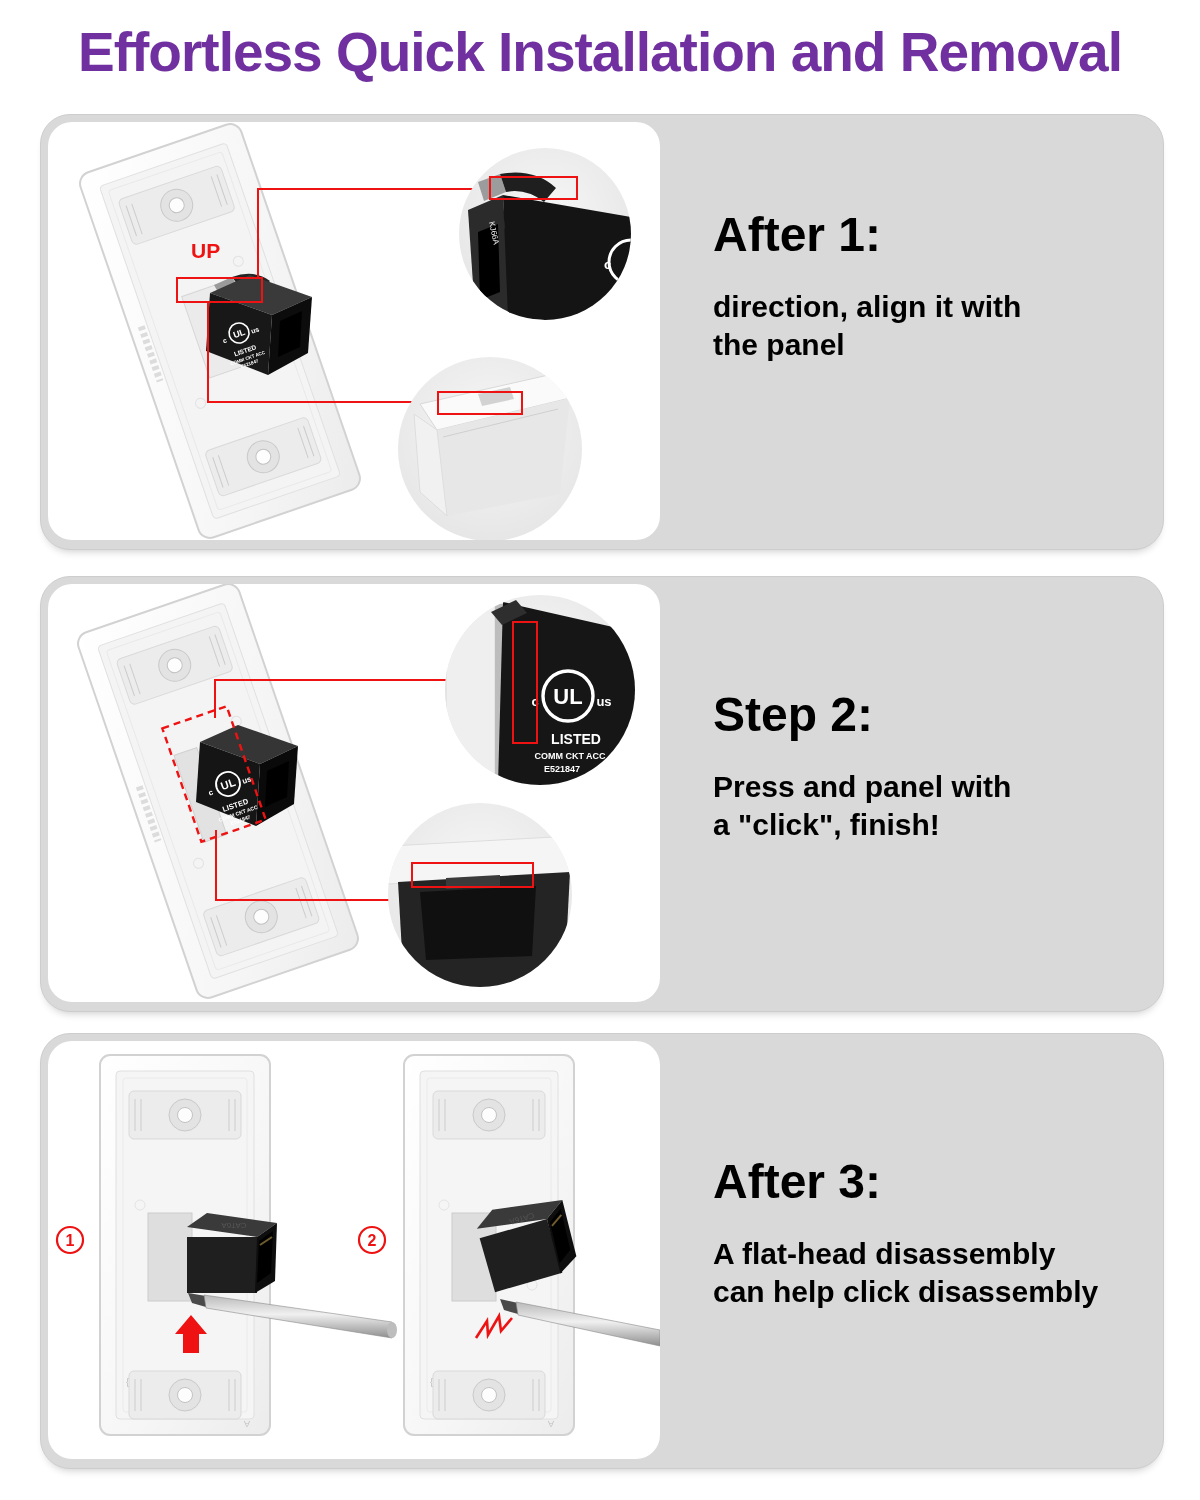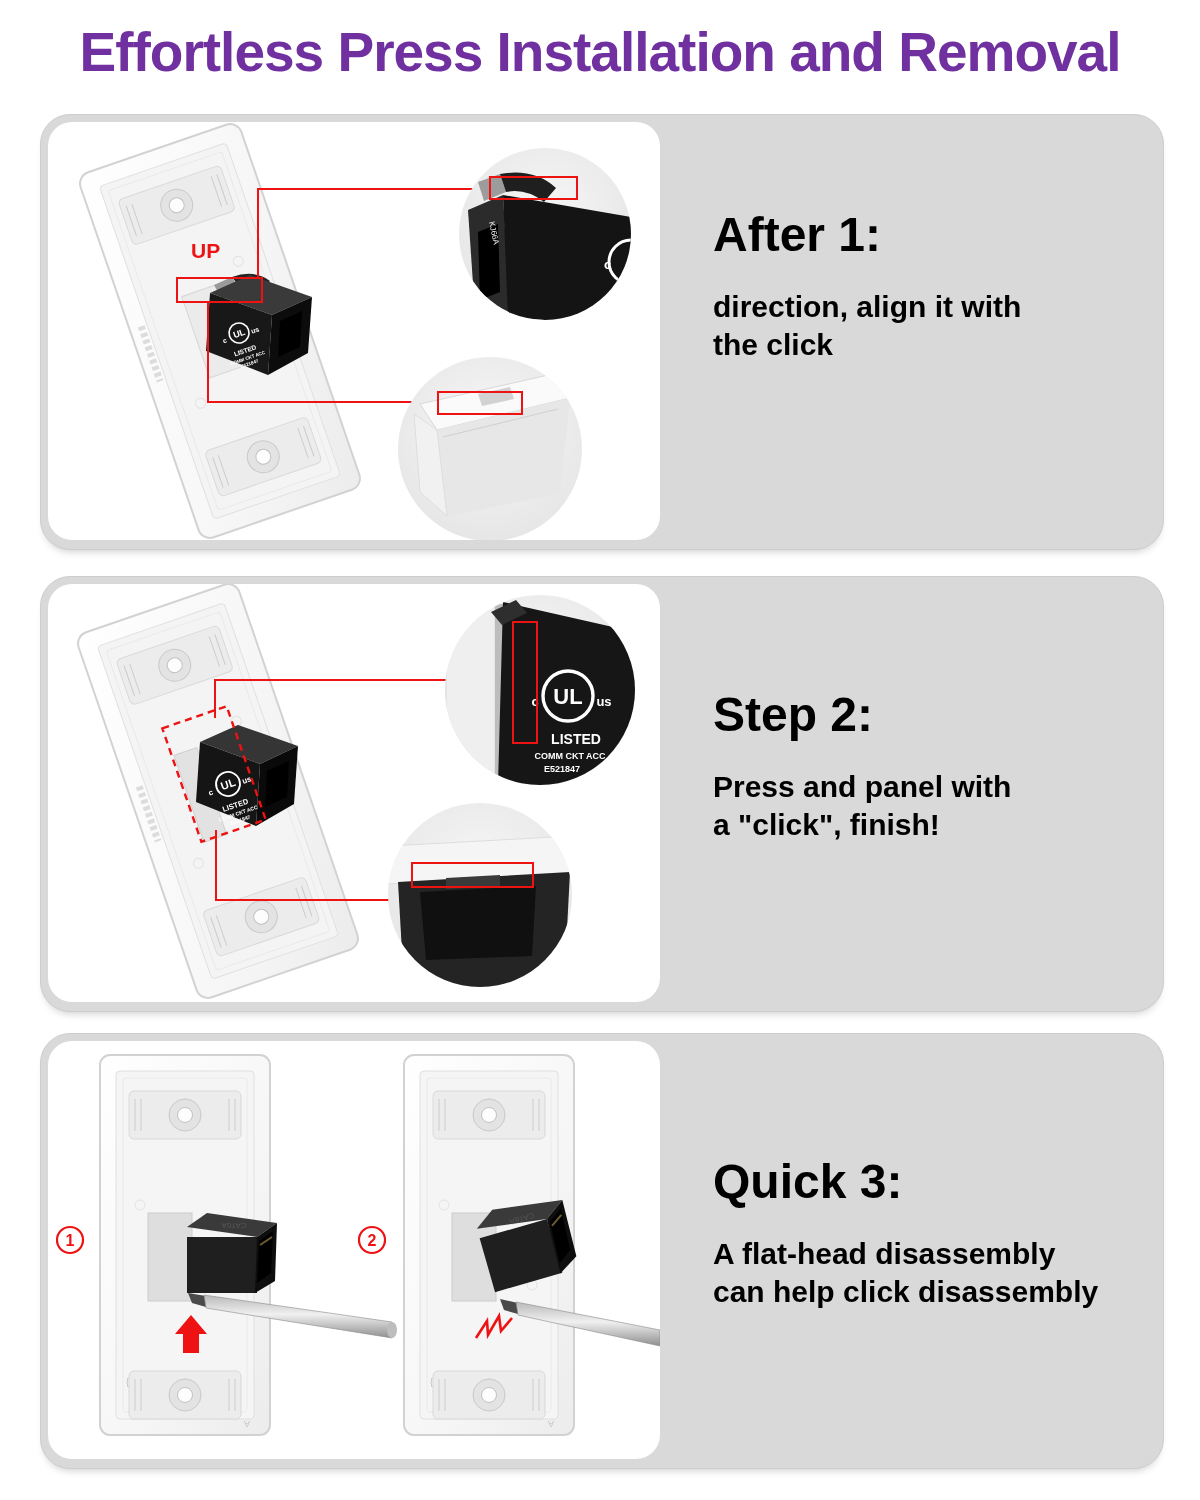--- a/index.html
+++ b/index.html
@@ -83,21 +83,21 @@
           <circle r="7.5" fill="#fdfdfd" stroke="#c2c2c2"></circle>
         </g>
         <circle cx="40" cy="150" r="5" fill="none" stroke="#e4e4e4"></circle>
         <circle cx="128" cy="230" r="5" fill="none" stroke="#e4e4e4"></circle>
         <text x="150" y="372" font-size="9" fill="#bdbdbd" transform="rotate(180 150 369)">A</text>
         <text x="26" y="330" font-size="9" fill="#bdbdbd">{</text>
       </g>
     </defs>
   </svg>
 
-  <div class="title" id="page-title" style="color: rgb(112, 48, 160);">Effortless Press Installation and Removal</div>
+  <div class="title" id="page-title" style="color: rgb(112, 48, 160);">Effortless Quick Installation and Removal</div>
 
   <div class="panel p1">
     <div class="imgbox">
       <svg width="612" height="418" viewBox="0 0 612 418">
 
         <g transform="translate(172,209) rotate(-19)">
           <use href="#plate-back"></use>
           <rect x="-25" y="-45" width="48" height="86" fill="#ebebeb" stroke="#d6d6d6"></rect>
         </g>
 
@@ -157,21 +157,21 @@
             <polygon points="430,272 462,265 466,277 434,284" fill="#d2d2d2"></polygon>
             <path d="M395,315 l115,-28" stroke="#cfcfcf" fill="none"></path>
           </g>
           <rect x="390" y="270" width="84" height="22" fill="none" stroke="#ee1212" stroke-width="2"></rect>
         </g>
       </svg>
     </div>
     <div class="steptext">
       <div class="stephead">After 1:</div>
       <div class="stepline">direction, align it with</div>
-      <div class="stepline">the click</div>
+      <div class="stepline">the panel</div>
     </div>
   </div>
 
   <div class="panel p2">
     <div class="imgbox">
       <svg width="612" height="418" viewBox="0 0 612 418">
         <g transform="translate(170,207) rotate(-19)">
           <use href="#plate-back"></use>
           <rect x="-30" y="-48" width="24" height="92" fill="#e2e2e2" stroke="#d0d0d0"></rect>
         </g>
@@ -291,19 +291,19 @@
           <g>
             <polygon points="452,258 470,262 470,273 456,269" fill="#4a4a4a"></polygon>
             <polygon points="468,261 612,289 612,305 470,274" fill="url(#metal)" stroke="#8a8a8a" stroke-width="0.6"></polygon>
           </g>
 
           <path d="M428,297 l11,-17 l1,14 l11,-19 l2,15 l11,-13" stroke="#ee1212" stroke-width="2.6" fill="none"></path>
         </g>
       </svg>
     </div>
     <div class="steptext">
-      <div class="stephead">Quick 3:</div>
+      <div class="stephead">After 3:</div>
       <div class="stepline">A flat-head disassembly</div>
       <div class="stepline">can help click disassembly</div>
     </div>
   </div>
 
 </div>
 
 </body></html>

